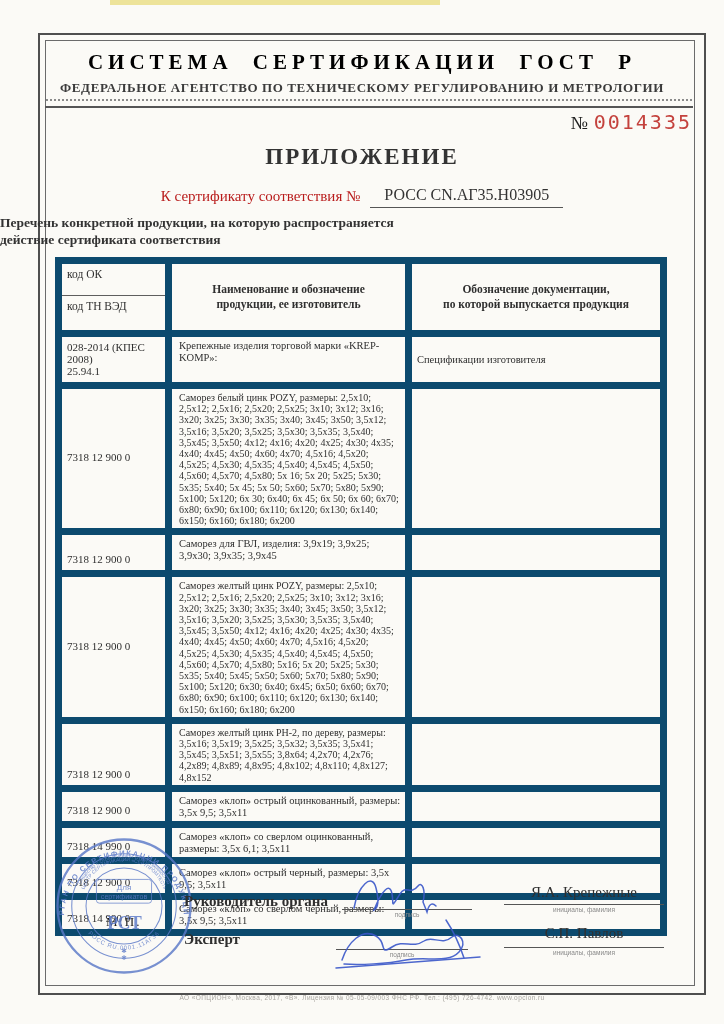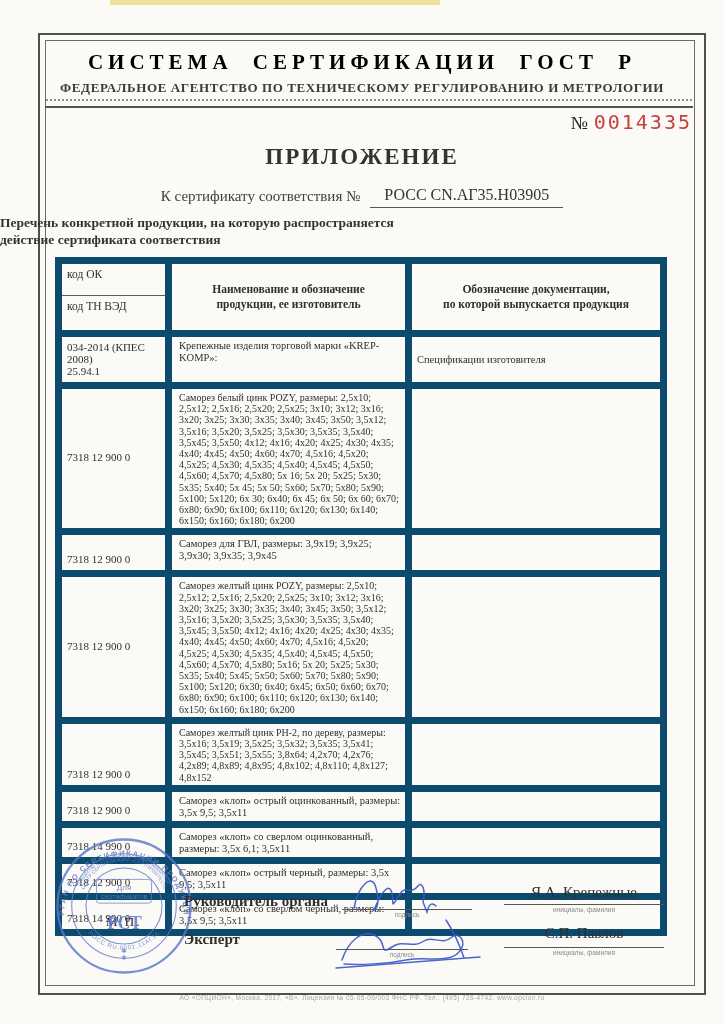--- a/index.html
+++ b/index.html
@@ -17,21 +17,21 @@
              letter-spacing:5px;word-spacing:10px;color:#000000;}
   .agency{left:0;top:80px;width:724px;text-align:center;font-weight:bold;font-size:13px;
           letter-spacing:.6px;color:#3b3b3b;}
   
   .form-no{right:32px;top:110px;display:flex;align-items:baseline;gap:6px;}
   .form-no .pfx{font-size:18px;color:#222;}
   .form-no .val{font-family:"DejaVu Sans Mono",monospace;font-size:20px;letter-spacing:2px;color:#c4423d;}
   
   .doc-title{left:0;top:144px;width:724px;text-align:center;font-weight:bold;font-size:23px;letter-spacing:2px;color:#333;}
   .cert-line{left:0;top:183px;width:724px;display:flex;justify-content:center;align-items:flex-end;gap:10px;}
-  .cert-label{font-size:15px;color:#404040;}
+  .cert-label{font-size:15px;color:#b91c1c;}
   .cert-num{font-size:16px;color:#333;border-bottom:1.2px solid #555;padding:0 14px 3px;position:relative;top:3px;}
   .subtitle{left:0;top:214px;width:724px;text-align:left;font-weight:bold;font-size:13.5px;line-height:17px;
             white-space:pre-line;color:#333;}
   
   .tbl-wrap{left:55px;top:257px;}
   table{border-collapse:collapse;table-layout:fixed;width:605px;}
   td,th{border:7px solid #0c4a6e;padding:2px 5px;font-weight:normal;text-align:left;}
   .preline{white-space:pre-line;}
   th.c2,th.c3{font-weight:bold;text-align:center;font-size:11.5px;line-height:15px;vertical-align:middle;}
   .col1-hdr{padding:0;height:66px;vertical-align:top;}
@@ -105,33 +105,33 @@
         <th class="col1-hdr">
           <div class="half top">код ОК</div>
           <div class="half">код ТН ВЭД</div>
         </th>
         <th class="c2 preline">Наименование и обозначение
 продукции, ее изготовитель</th>
         <th class="c3 preline">Обозначение документации,
 по которой выпускается продукция</th>
       </tr>
       <tr class="rh-a">
-        <td class="code vtop preline">034-2014 (КПЕС 2008)
+        <td class="code vtop preline">028-2014 (КПЕС 2008)
 25.94.1</td>
         <td class="prod one vmid">Крепежные изделия торговой марки «KREP-KOMP»:</td>
         <td class="doc">Спецификации изготовителя</td>
       </tr>
       <tr class="rh-b">
         <td class="code vmid">7318 12 900 0</td>
         <td class="prod">Саморез белый цинк POZY, размеры: 2,5х10; 2,5х12; 2,5х16; 2,5х20; 2,5х25; 3х10; 3х12; 3х16; 3х20; 3х25; 3х30; 3х35; 3х40; 3х45; 3х50; 3,5х12; 3,5х16; 3,5х20; 3,5х25; 3,5х30; 3,5х35; 3,5х40; 3,5х45; 3,5х50; 4х12; 4х16; 4х20; 4х25; 4х30; 4х35; 4х40; 4х45; 4х50; 4х60; 4х70; 4,5х16; 4,5х20; 4,5х25; 4,5х30; 4,5х35; 4,5х40; 4,5х45; 4,5х50; 4,5х60; 4,5х70; 4,5х80; 5х 16; 5х 20; 5х25; 5х30; 5х35; 5х40; 5х 45; 5х 50; 5х60; 5х70; 5х80; 5х90; 5х100; 5х120; 6х 30; 6х40; 6х 45; 6х 50; 6х 60; 6х70; 6х80; 6х90; 6х100; 6х110; 6х120; 6х130; 6х140; 6х150; 6х160; 6х180; 6х200</td>
         <td class="doc"></td>
       </tr>
       <tr class="rh-c">
         <td class="code">7318 12 900 0</td>
-        <td class="prod one">Саморез для ГВЛ, размеры: 3,9х19; 3,9х25; 3,9х30; 3,9х35; 3,9х45</td>
+        <td class="prod one">Саморез для ГВЛ, изделия: 3,9х19; 3,9х25; 3,9х30; 3,9х35; 3,9х45</td>
         <td class="doc"></td>
       </tr>
       <tr class="rh-d">
         <td class="code vmid">7318 12 900 0</td>
         <td class="prod">Саморез желтый цинк POZY, размеры: 2,5х10; 2,5х12; 2,5х16; 2,5х20; 2,5х25; 3х10; 3х12; 3х16; 3х20; 3х25; 3х30; 3х35; 3х40; 3х45; 3х50; 3,5х12; 3,5х16; 3,5х20; 3,5х25; 3,5х30; 3,5х35; 3,5х40; 3,5х45; 3,5х50; 4х12; 4х16; 4х20; 4х25; 4х30; 4х35; 4х40; 4х45; 4х50; 4х60; 4х70; 4,5х16; 4,5х20; 4,5х25; 4,5х30; 4,5х35; 4,5х40; 4,5х45; 4,5х50; 4,5х60; 4,5х70; 4,5х80; 5х16; 5х 20; 5х25; 5х30; 5х35; 5х40; 5х45; 5х50; 5х60; 5х70; 5х80; 5х90; 5х100; 5х120; 6х30; 6х40; 6х45; 6х50; 6х60; 6х70; 6х80; 6х90; 6х100; 6х110; 6х120; 6х130; 6х140; 6х150; 6х160; 6х180; 6х200</td>
         <td class="doc"></td>
       </tr>
       <tr class="rh-e">
         <td class="code">7318 12 900 0</td>
         <td class="prod">Саморез желтый цинк РН-2, по дереву, размеры: 3,5х16; 3,5х19; 3,5х25; 3,5х32; 3,5х35; 3,5х41; 3,5х45; 3,5х51; 3,5х55; 3,8х64; 4,2х70; 4,2х76; 4,2х89; 4,8х89; 4,8х95; 4,8х102; 4,8х110; 4,8х127; 4,8х152</td>

